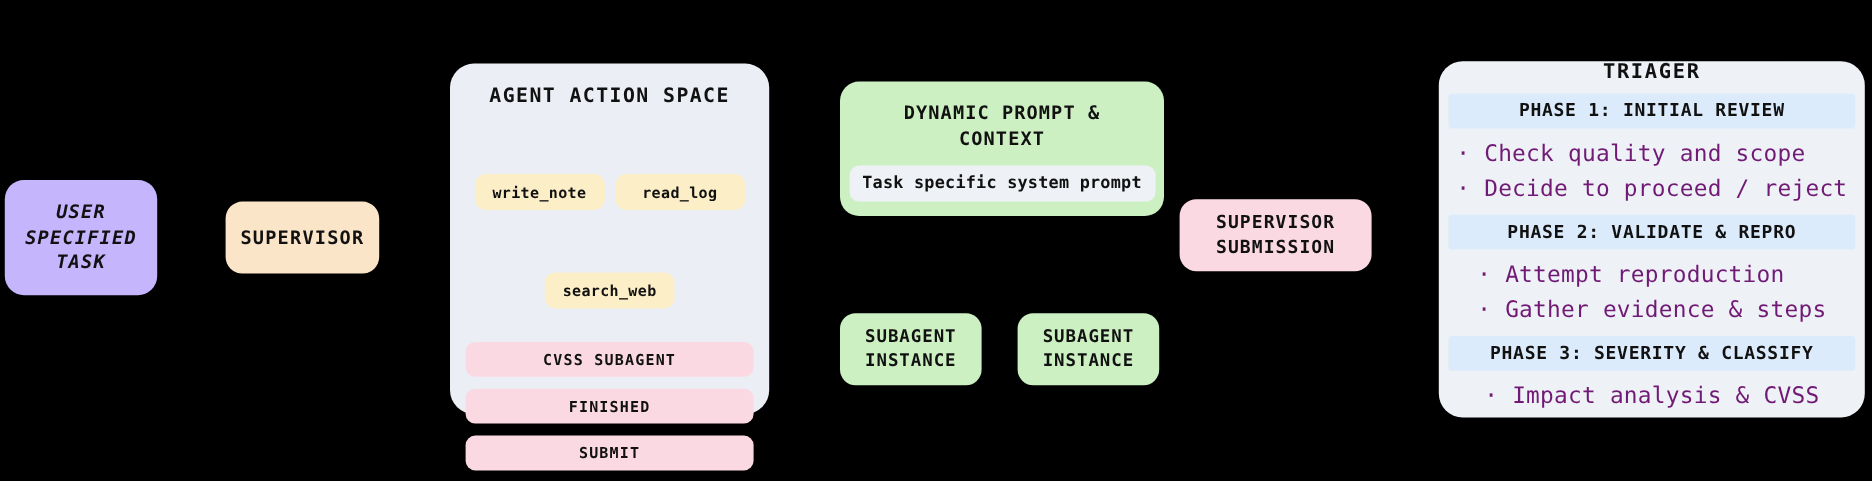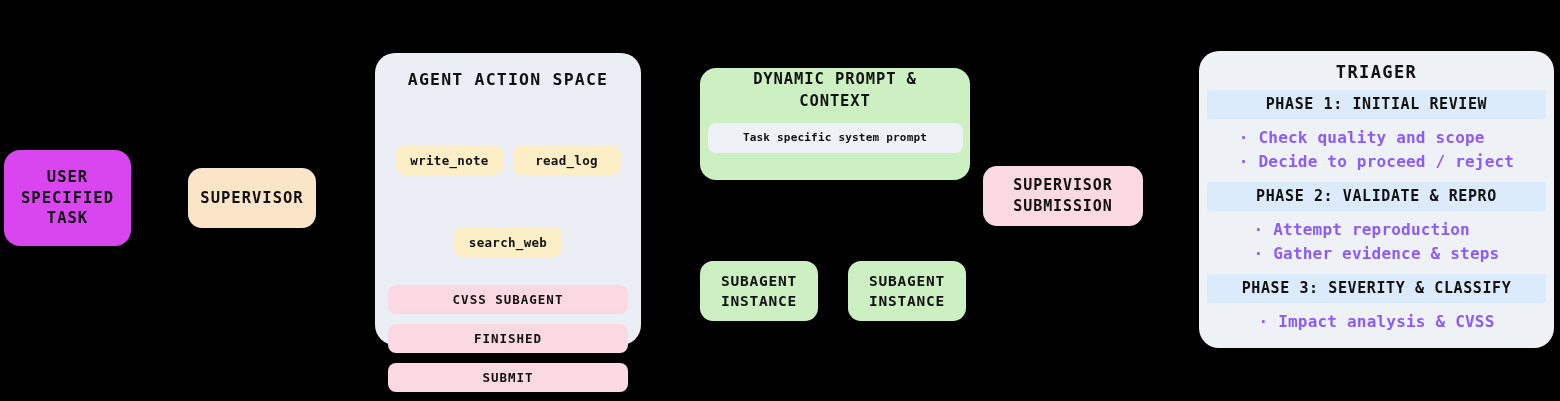--- a/index.html
+++ b/index.html
@@ -31,26 +31,27 @@
     color: #111111;
     letter-spacing: 0.5px;
   }
 
   
   #user-task {
     left: 4px;
     top: 150px;
     width: 127px;
     height: 96px;
-    background: #d946ef;
+    background: #c4b5fd;
     border-radius: 16px;
     font-size: 15.5px;
     font-weight: 700;
     line-height: 1.35;
     letter-spacing: 1px;
+    font-style: italic;
   }
 
   
   #supervisor {
     left: 188px;
     top: 168px;
     width: 128px;
     height: 60px;
     background: #FAE5C8;
     border-radius: 14px;
@@ -114,39 +115,40 @@
 
   
   #dynamic-prompt {
     left: 700px;
     top: 68px;
     width: 270px;
     height: 112px;
     background: #CCF0C2;
     border-radius: 16px;
     justify-content: flex-start;
+    padding-top: 15px;
   }
   #dynamic-prompt-title {
     font-size: 15.5px;
     font-weight: 700;
     letter-spacing: 0.9px;
     line-height: 1.45;
     color: #111111;
     width: 230px;
   }
   #prompt-field {
     margin-top: 10px;
     width: 255px;
     height: 30px;
     background: #EEF1F6;
     border-radius: 8px;
     display: flex;
     align-items: center;
     justify-content: center;
-    font-size: 11px;
+    font-size: 14px;
     font-weight: 700;
     color: #111111;
     letter-spacing: 0.2px;
   }
 
   
   .subagent {
     top: 261px;
     width: 118px;
     height: 60px;
@@ -209,23 +211,23 @@
   .phase-bullets {
     display: flex;
     flex-direction: column;
     align-items: center;
     padding: 7px 0 8px 0;
   }
   .phase-bullets .blines {
     text-align: left;
   }
   .bullet {
-    font-size: 16px;
-    font-weight: 700;
-    color: #8b5cf6;
+    font-size: 19px;
+    font-weight: 400;
+    color: #701a75;
     line-height: 1.5;
     letter-spacing: 0.2px;
     white-space: nowrap;
   }
 </style>
 </head>
 <body>
 
 <div class="stage">
 

